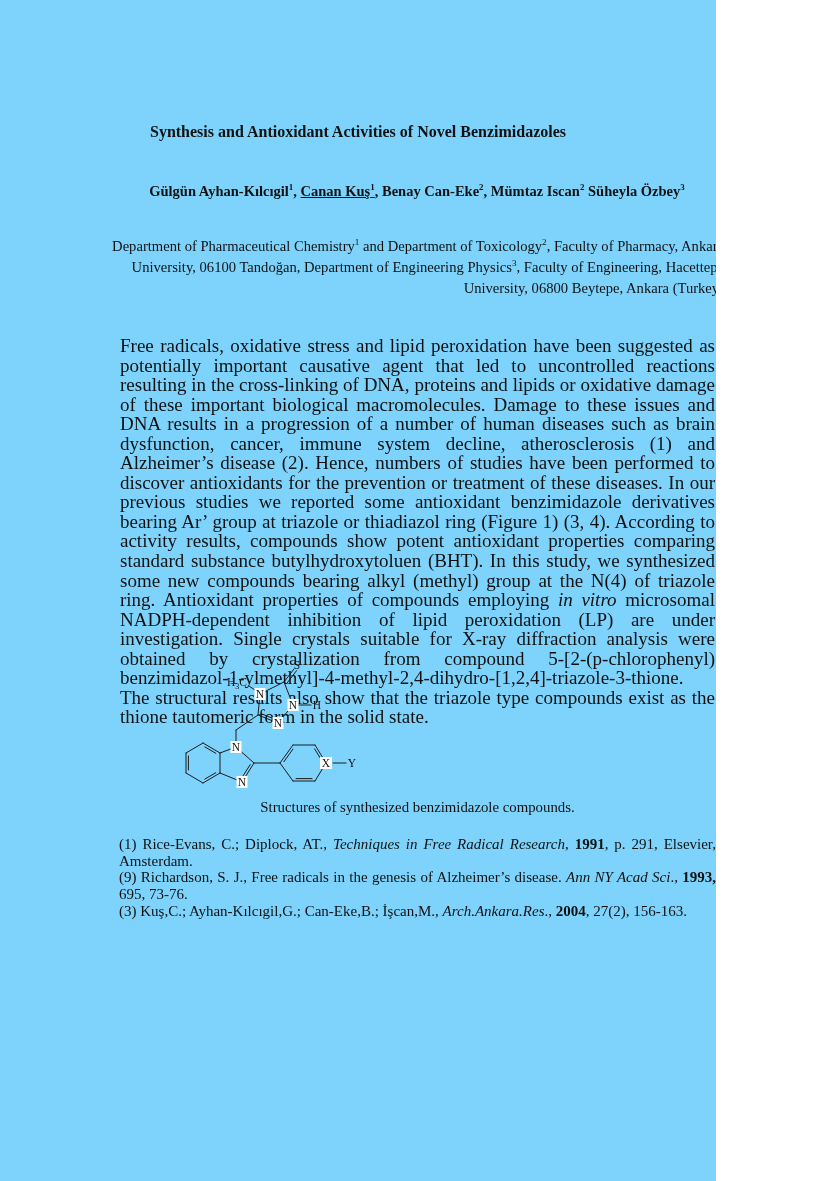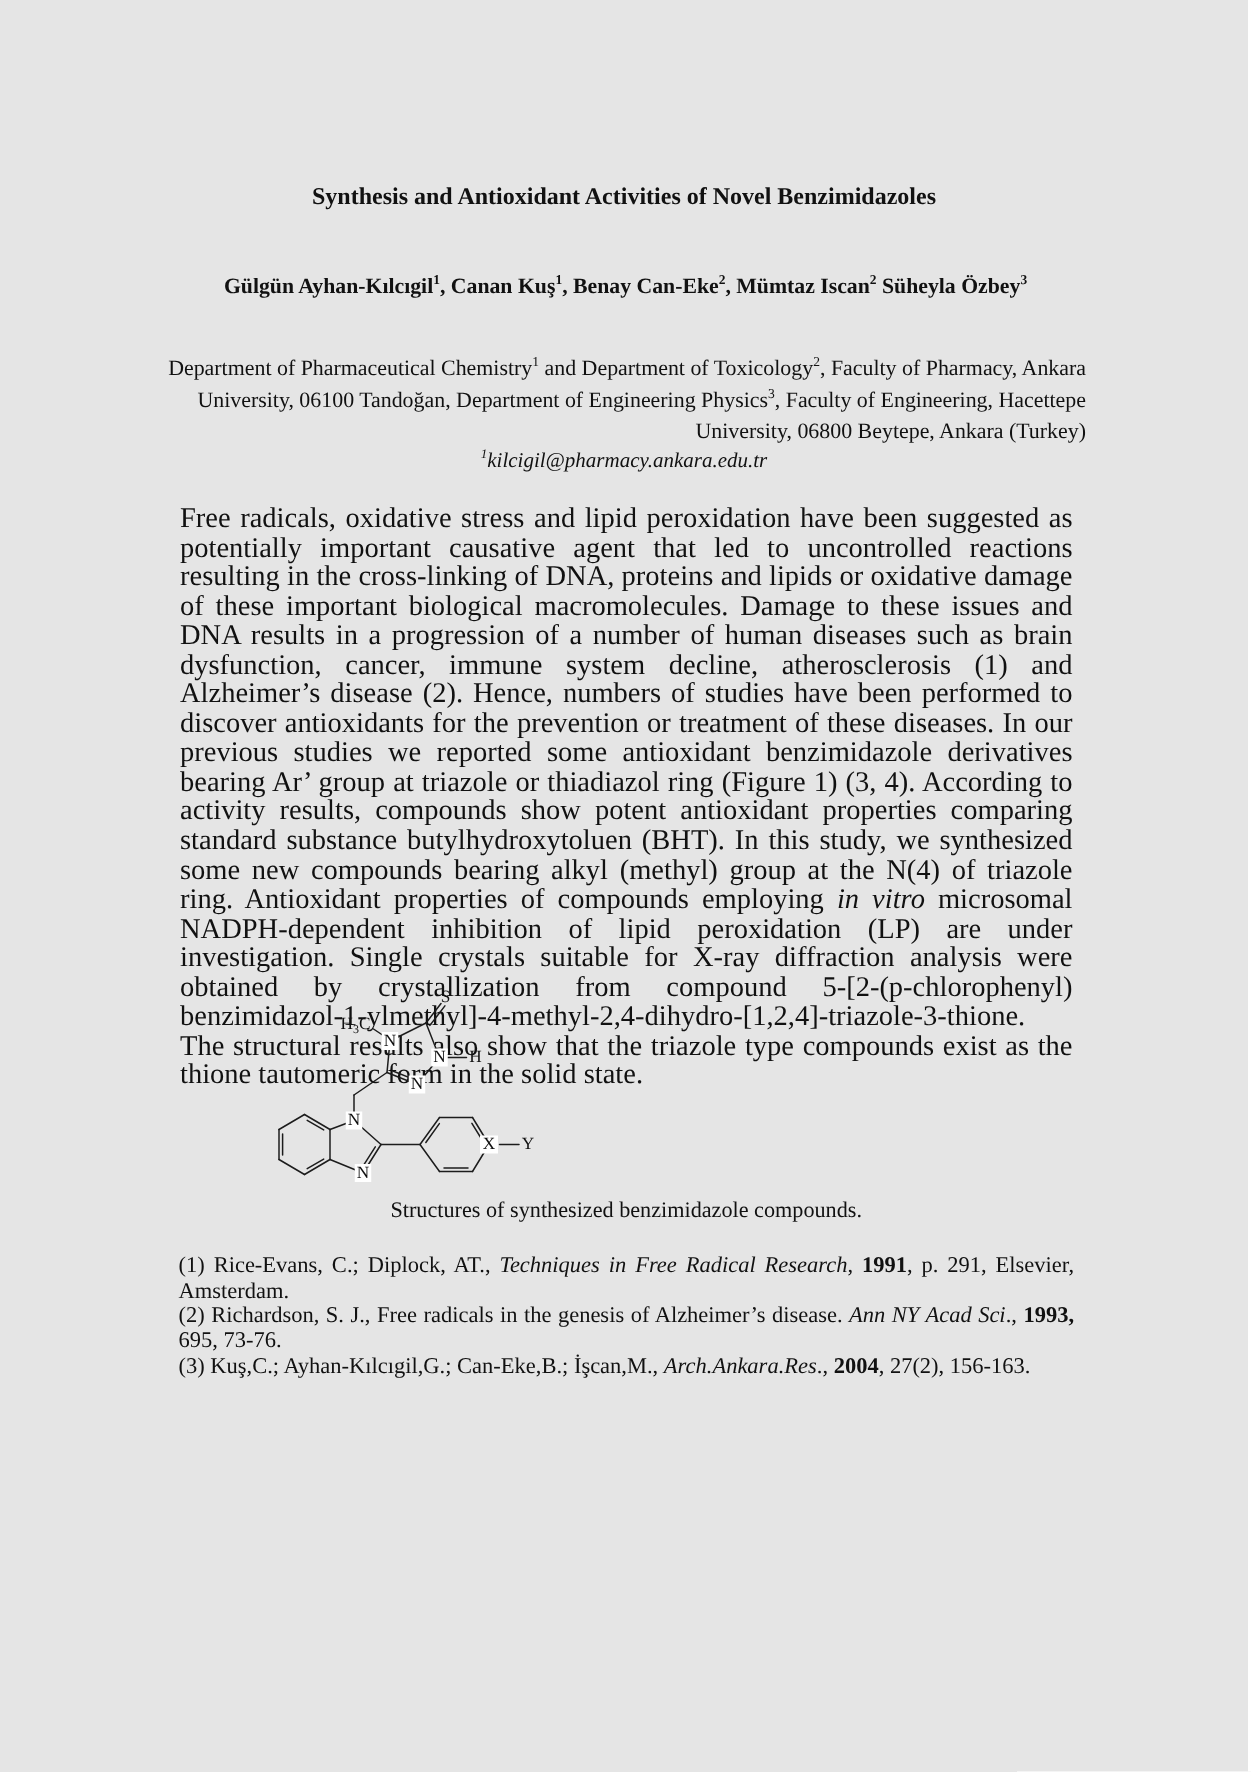--- a/index.html
+++ b/index.html
@@ -1,33 +1,33 @@
 <!DOCTYPE html>
 <html><head>
 <meta charset="utf-8">
 <style>
   html,body{margin:0;padding:0;background:#ffffff;}
   .page{
     position:relative;
-    width:832px;height:1181px;
-    background:#e5e5e5;
+    width:716px;height:1181px;
+    background:#7dd3fc;
     font-family:"Liberation Serif","DejaVu Serif",serif;
     color:#111;
     overflow:hidden;
   }
   .title{
     position:absolute;top:121px;left:0;width:100%;
     text-align:center;font-weight:bold;font-size:16px;line-height:22px;
   }
   .authors{
     position:absolute;top:181px;left:110px;width:614px;
     text-align:center;font-weight:bold;font-size:14.5px;line-height:21px;
   }
   .authors sup, .affiliation sup{font-size:62%;line-height:0;}
-  .underlined{}
+  .underlined{text-decoration:underline;}
   .affiliation{
     position:absolute;top:236px;left:110px;width:614px;
     text-align:right;font-size:14.6px;line-height:20.8px;
   }
   .email{
     position:absolute;top:300px;left:0;width:100%;
     text-align:center;font-style:italic;font-size:14px;
   }
   .email sup{font-size:62%;line-height:0;}
   .abstract{
@@ -61,23 +61,20 @@
   <div class="title">Synthesis and Antioxidant Activities of Novel Benzimidazoles</div>
 
   <div class="authors">
     <span>Gülgün Ayhan-Kılcıgil</span><sup>1</sup><span>, </span><span class="underlined"><span>Canan Kuş</span><sup>1</sup></span><span>, </span><span>Benay Can-Eke</span><sup>2</sup><span>, </span><span>Mümtaz Iscan</span><sup>2</sup><span> </span><span>Süheyla Özbey</span><sup>3</sup>
   </div>
 
   <div class="affiliation">
     <span>Department of Pharmaceutical Chemistry</span><sup>1</sup><span> and Department of Toxicology</span><sup>2</sup><span>, Faculty of Pharmacy, Ankara University, 06100 Tandoğan, Department of Engineering Physics</span><sup>3</sup><span>, Faculty of Engineering, Hacettepe University, 06800 Beytepe, Ankara (Turkey)</span>
   </div>
 
-  <div class="email">
-    <sup>1</sup><span>kilcigil@pharmacy.ankara.edu.tr</span>
-  </div>
 
   <div class="abstract">
     <span>Free radicals, oxidative stress and lipid peroxidation have been suggested as potentially important causative agent that led to uncontrolled reactions resulting in the cross-linking of DNA, proteins and lipids or oxidative damage of these important biological macromolecules. Damage to these issues and DNA results in a progression of a number of human diseases such as brain dysfunction, cancer, immune system decline, atherosclerosis (1) and Alzheimer’s disease (2). Hence, numbers of studies have been performed to discover antioxidants for the prevention or treatment of these diseases. In our previous studies we reported some antioxidant benzimidazole derivatives bearing Ar’ group at triazole or thiadiazol ring (Figure 1) (3, 4). According to activity results, compounds show potent antioxidant properties comparing standard substance butylhydroxytoluen (BHT). In this study, we synthesized some new compounds bearing alkyl (methyl) group at the N(4) of triazole ring. Antioxidant properties of compounds employing </span><span class="it">in vitro</span><span> microsomal NADPH-dependent inhibition of lipid peroxidation (LP) are under investigation. Single crystals suitable for X-ray diffraction analysis were obtained by crystallization from compound 5-[2-(p-chlorophenyl) benzimidazol-1-ylmethyl]-4-methyl-2,4-dihydro-[1,2,4]-triazole-3-thione. The structural results also show that the triazole type compounds exist as the thione tautomeric form in the solid state.</span>
   </div>
 
   <div class="figure">
     <svg width="250" height="150" viewBox="0 0 250 150">
 
       <path class="bond" d="M94,42 L118,30"></path>
       <path class="bond" d="M118,30 L127,53"></path>
@@ -143,17 +140,17 @@
       <text class="atom" x="76" y="130" text-anchor="middle" dominant-baseline="central">N</text>
       <text class="atom" x="160" y="111" text-anchor="middle" dominant-baseline="central">X</text>
       <text class="atom" x="186" y="111" text-anchor="middle" dominant-baseline="central">Y</text>
     </svg>
   </div>
 
   <div class="caption">Structures of synthesized benzimidazole compounds.</div>
 
   <div class="references">
     <p class="ref"><span>(1) Rice-Evans, C.; Diplock, AT., </span><span class="it">Techniques in Free Radical Research</span><span>, </span><span class="b">1991</span><span>, p. 291, Elsevier, Amsterdam.</span></p>
-    <p class="ref"><span>(2) Richardson, S. J., Free radicals in the genesis of Alzheimer’s disease. </span><span class="it">Ann NY Acad Sci</span><span>., </span><span class="b">1993,</span><span> 695, 73-76.</span></p>
+    <p class="ref"><span>(9) Richardson, S. J., Free radicals in the genesis of Alzheimer’s disease. </span><span class="it">Ann NY Acad Sci</span><span>., </span><span class="b">1993,</span><span> 695, 73-76.</span></p>
     <p class="ref"><span>(3) Kuş,C.; Ayhan-Kılcıgil,G.; Can-Eke,B.; İşcan,M., </span><span class="it">Arch.Ankara.Res</span><span>., </span><span class="b">2004</span><span>, 27(2), 156-163.</span></p>
   </div>
 
 </div>
 
 </body></html>

